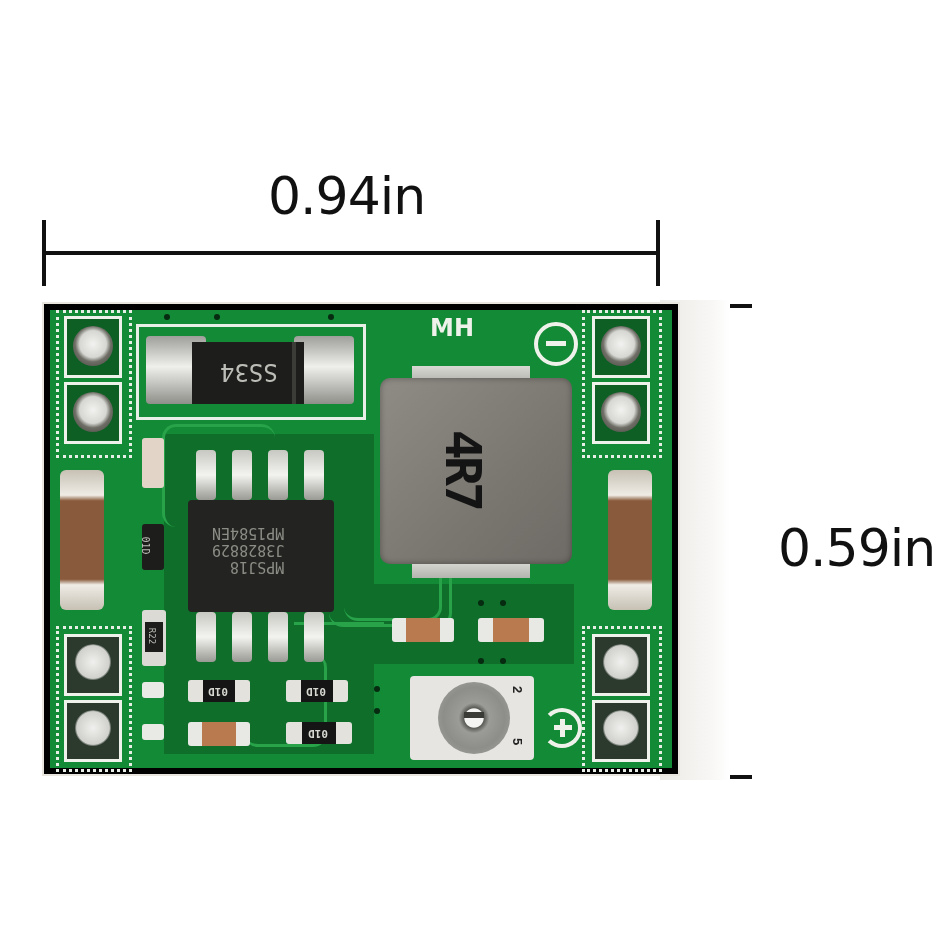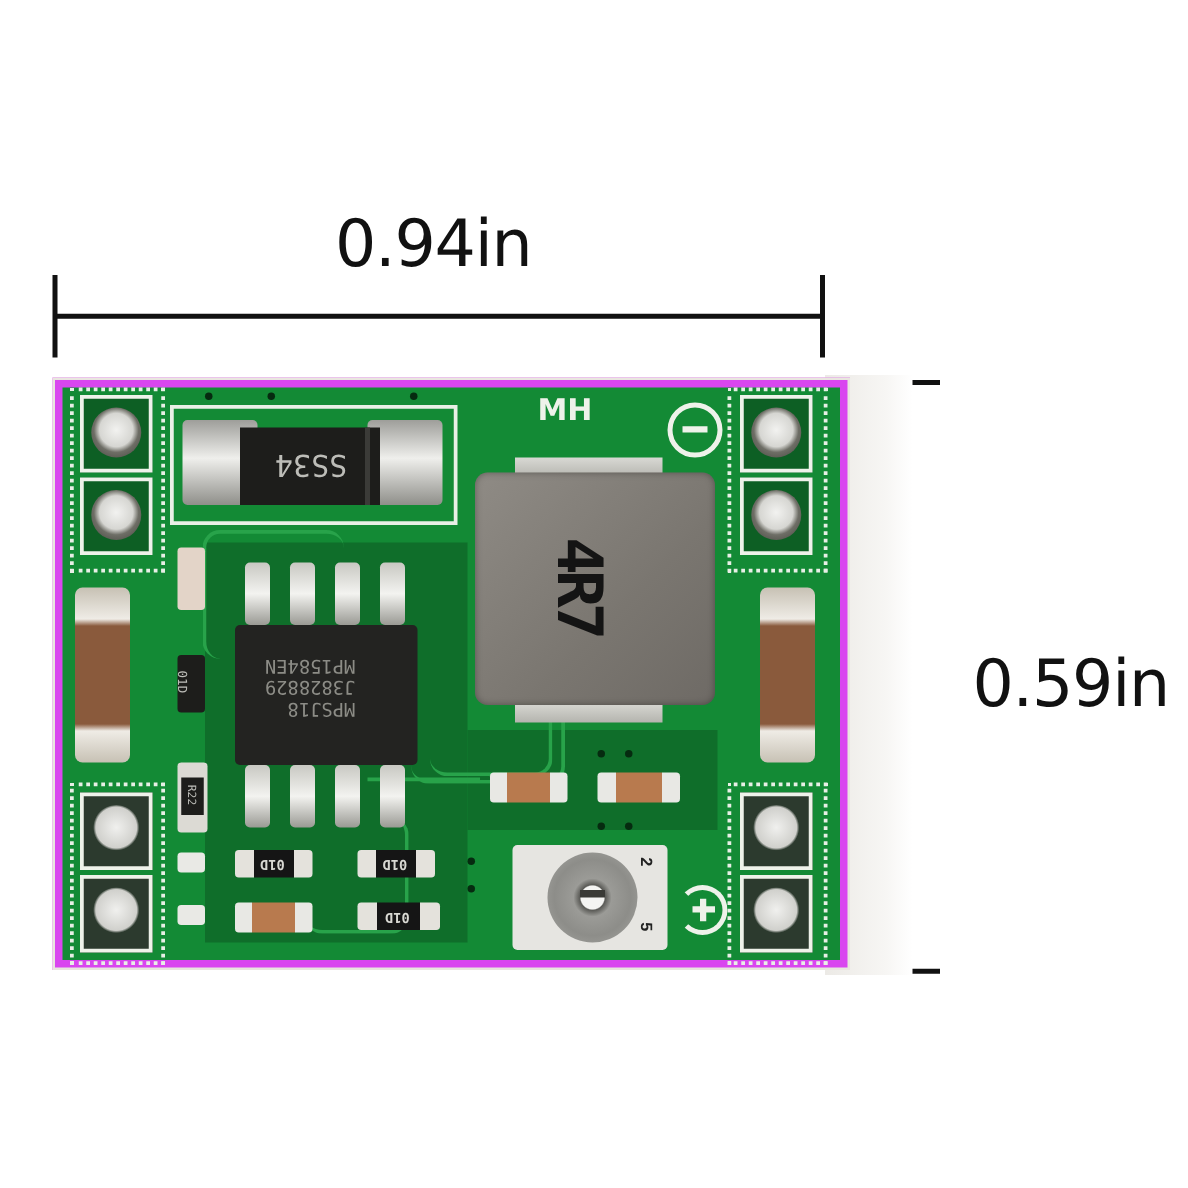--- a/index.html
+++ b/index.html
@@ -3,21 +3,21 @@
 <meta charset="utf-8">
 <style>
   html,body{margin:0;padding:0;background:#ffffff;}
   body{width:950px;height:950px;position:relative;overflow:hidden;font-family:"Liberation Sans",sans-serif;}
   
   .dim-label{position:absolute;font-family:"DejaVu Sans",sans-serif;font-size:52px;color:#111;letter-spacing:-1px;line-height:1;}
   .line-h{position:absolute;height:4px;background:#111;}
   .line-v{position:absolute;width:4px;background:#111;}
   
   .board-shadow{position:absolute;left:660px;top:300px;width:70px;height:480px;background:linear-gradient(90deg,#eceae6,#f7f6f4 70%,#ffffff);}
-  .board{position:absolute;left:42px;top:302px;width:638px;height:474px;background:#d946ef;border:2px solid #e9e6df;box-sizing:border-box;overflow:hidden;}
+  .board{position:absolute;left:42px;top:302px;width:638px;height:474px;background:#000000;border:2px solid #e9e6df;box-sizing:border-box;overflow:hidden;}
   .board-inner{position:absolute;left:6px;top:6px;right:6px;bottom:6px;background:#138a35;}
   .plane-dark{position:absolute;background:#0f6e2a;}
   .trace{position:absolute;border:3px solid #28a34a;border-radius:14px;}
   .silk-box{position:absolute;border:3px dotted #e8efe6;box-sizing:border-box;}
   .pad-cell{position:absolute;width:58px;height:62px;background:#0d5f24;border:3px solid #eef2ea;box-sizing:border-box;}
   .pad-cell.dark{background:#2c3a2e;}
   .hole{position:absolute;left:6px;top:7px;width:40px;height:40px;border-radius:50%;background:radial-gradient(circle at 50% 45%,#f2f2f0 0,#d6d6d2 45%,#6e6e66 60%,#3f3f38 100%);}
   .hole.flat{background:radial-gradient(circle at 50% 45%,#f0f0ee 0,#d0d0cc 55%,#2c3a2e 62%);}
   .diode{position:absolute;background:#1d1d1b;color:#bdbdb8;font-family:"DejaVu Sans Mono",monospace;}
   .solder{position:absolute;background:linear-gradient(180deg,#9e9e9a,#efefec 45%,#8f8f8a);border-radius:4px;}

